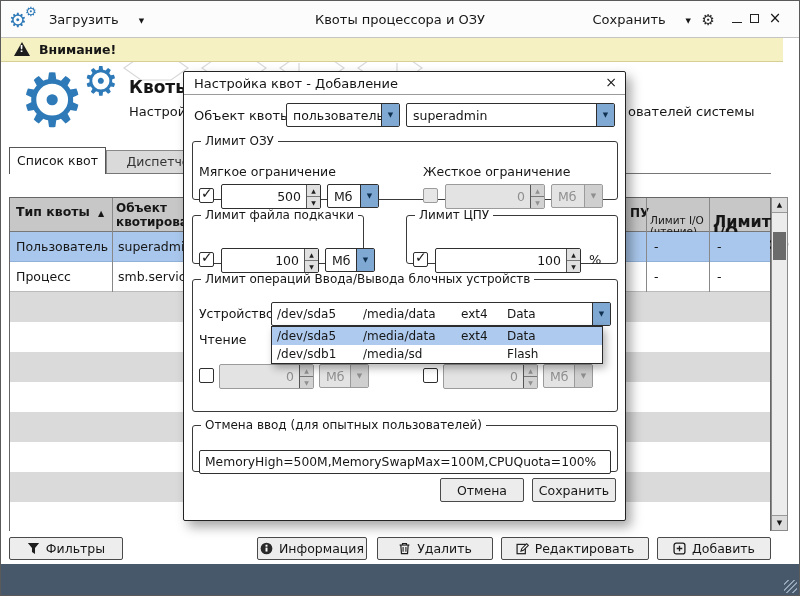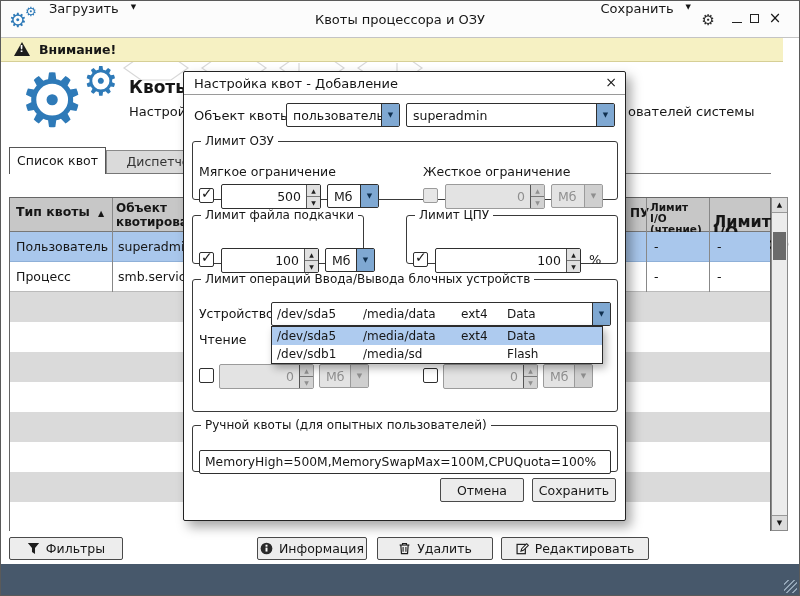--- a/index.html
+++ b/index.html
@@ -5,21 +5,21 @@
   *{box-sizing:border-box;margin:0;padding:0}
   html,body{margin:0;background:#fff}
   .app{position:relative;width:800px;height:596px;background:#fff;border:1.5px solid #5a5a5a;
        font-family:"DejaVu Sans","Liberation Sans",sans-serif;color:#161616;overflow:hidden}
 
   
   .titlebar{position:absolute;left:0;top:0;right:0;height:37px;background:#fcfcfc;border-bottom:1px solid #c4c4c4;z-index:5}
   .appicon{position:absolute;left:8px;top:2px;width:38px;height:34px;color:#2e7ab8}
   .appicon .g1{position:absolute;left:0;top:7px;font-size:20px;line-height:1}
   .appicon .g2{position:absolute;left:16px;top:2px;font-size:13px;line-height:1}
-  .menubtn{position:absolute;top:0;height:37px;display:flex;gap:12px;font-size:13px}
+  .menubtn{position:absolute;top:0;height:37px;display:flex;align-items:center;gap:20px;font-size:13px}
   .caret{font-size:7px;padding-top:2px}
   .wintitle{position:absolute;left:200px;right:200px;top:0;height:37px;line-height:37px;text-align:center;font-size:13px}
   .tb-gear{position:absolute;right:84px;top:10px;font-size:15px;color:#2b2b2b}
   .winctl{position:absolute;top:8px;width:16px;height:18px;display:flex;align-items:center;justify-content:center}
   .minb{right:54px}.maxb{right:37px}.closeb{right:16px;font-size:15px}
   .minglyph{width:10px;border-top:1.6px solid #222;margin-top:9px}
   .maxglyph{width:9px;height:9px;border:1.3px solid #222}
 
   
   .warnbar{position:absolute;left:0;top:37px;right:16px;height:24px;background:#f6f1c3;border-bottom:1px solid #d6cf96;z-index:4}
@@ -40,21 +40,21 @@
   .tab1{position:absolute;left:8px;top:146px;width:97px;height:27px;background:#fff;border:1.5px solid #555;border-bottom:none;z-index:2;text-align:center;line-height:25px;font-size:12.5px}
   .tab2{position:absolute;left:105px;top:149px;width:112px;height:24px;background:#dadada;border:1px solid #8a8a8a;border-bottom:none;text-align:center;line-height:22px;font-size:12.5px;color:#333;z-index:1}
 
   
   .tbl{position:absolute;left:8px;top:196px;width:762px;height:334px;border:1.5px solid #666;background:#fff;z-index:1}
   .thead{position:absolute;left:0;top:0;right:0;height:34px;background:#c7c7c7;border-bottom:1px solid #777}
   .th-type{position:absolute;left:6px;top:6px;font-size:12.5px;font-weight:bold}
   .th-sort{position:absolute;left:88px;top:11px;font-size:8px}
   .th-obj{position:absolute;left:106px;top:3px;width:80px;font-size:12px;font-weight:bold;line-height:14px;overflow:hidden}
   .th-pu{position:absolute;left:620px;top:8px;font-size:12px;font-weight:bold}
-  .th-ior{position:absolute;left:640px;top:0;width:58px;font-size:10.5px;font-weight:bold;line-height:11px;padding-top:4px}
+  .th-ior{position:absolute;left:640px;top:0;width:58px;font-size:10.5px;font-weight:normal;line-height:11px;padding-top:17px}
   .th-iow{position:absolute;left:703px;top:0;width:58px;font-size:16px;font-weight:bold;line-height:11px;padding-top:18px}
   .vsep{position:absolute;top:0;width:0;border-left:1px solid #888;height:94px}
   .trow{position:absolute;left:0;right:0;height:30px;font-size:12.5px}
   .trow .c1{position:absolute;left:6px;top:7px}
   .trow .c2{position:absolute;left:108px;top:7px}
   .trow .c3{position:absolute;left:644px;top:7px}
   .trow .c4{position:absolute;left:707px;top:7px}
   .row-sel{background:#a9c7ec;border-bottom:1px solid #8fb0d8}
   .row-plain{background:#fff;border-bottom:1px solid #bbb}
   .fill{position:absolute;left:0;right:0;height:30px}
@@ -235,20 +235,27 @@
       </svg>
     <span>Удалить</span>
   </div>
   <div class="abtn" style="left:500px;width:148px">
     <svg width="13" height="13" viewBox="0 0 12 12">
         <rect x="1" y="2.2" width="7.6" height="8.6" fill="none" stroke="#1d1d1d" stroke-width="1.1"></rect>
         <path d="M4.6 8.4l.7-2.2 4.6-4.6 1.5 1.5-4.6 4.6z" fill="#fff" stroke="#1d1d1d" stroke-width="1"></path>
       </svg>
     <span>Редактировать</span>
   </div>
+  <div class="abtn" style="left:656px;width:114px">
+    <svg width="13" height="13" viewBox="0 0 12 12">
+        <rect x="1" y="1" width="10" height="10" rx="2" fill="none" stroke="#1d1d1d" stroke-width="1.2"></rect>
+        <path d="M6 3.4v5.2M3.4 6h5.2" stroke="#1d1d1d" stroke-width="1.2"></path>
+      </svg>
+    <span>Добавить</span>
+  </div>
 
   <div class="statusbar">
     <div class="grip"></div>
   </div>
 
   <div class="dlg">
     <div class="dlg-titlebar">
       <span class="dlg-title-text">Настройка квот - Добавление</span>
       <span class="dlg-x">×</span>
     </div>
@@ -383,21 +390,21 @@
         <div class="dd-row">
           <span class="c-dev">/dev/sdb1</span>
           <span class="c-mnt">/media/sd</span>
           <span class="c-fs"></span>
           <span class="c-lbl">Flash</span>
         </div>
       </div>
     </fieldset>
 
     <fieldset class="fs" style="left:8px;top:346px;width:426px;height:54px">
-      <legend>Ручной квоты (для опытных пользователей)</legend>
+      <legend>Отмена ввод (для опытных пользователей)</legend>
       <input class="man-in" value="MemoryHigh=500M,MemorySwapMax=100M,CPUQuota=100%" style="">
     </fieldset>
 
     <div class="dlgbtn" style="left:256px;top:406px;width:84px">
       <span>Отмена</span>
     </div>
     <div class="dlgbtn" style="left:348px;top:406px;width:84px">
       <span>Сохранить</span>
     </div>
   </div>

